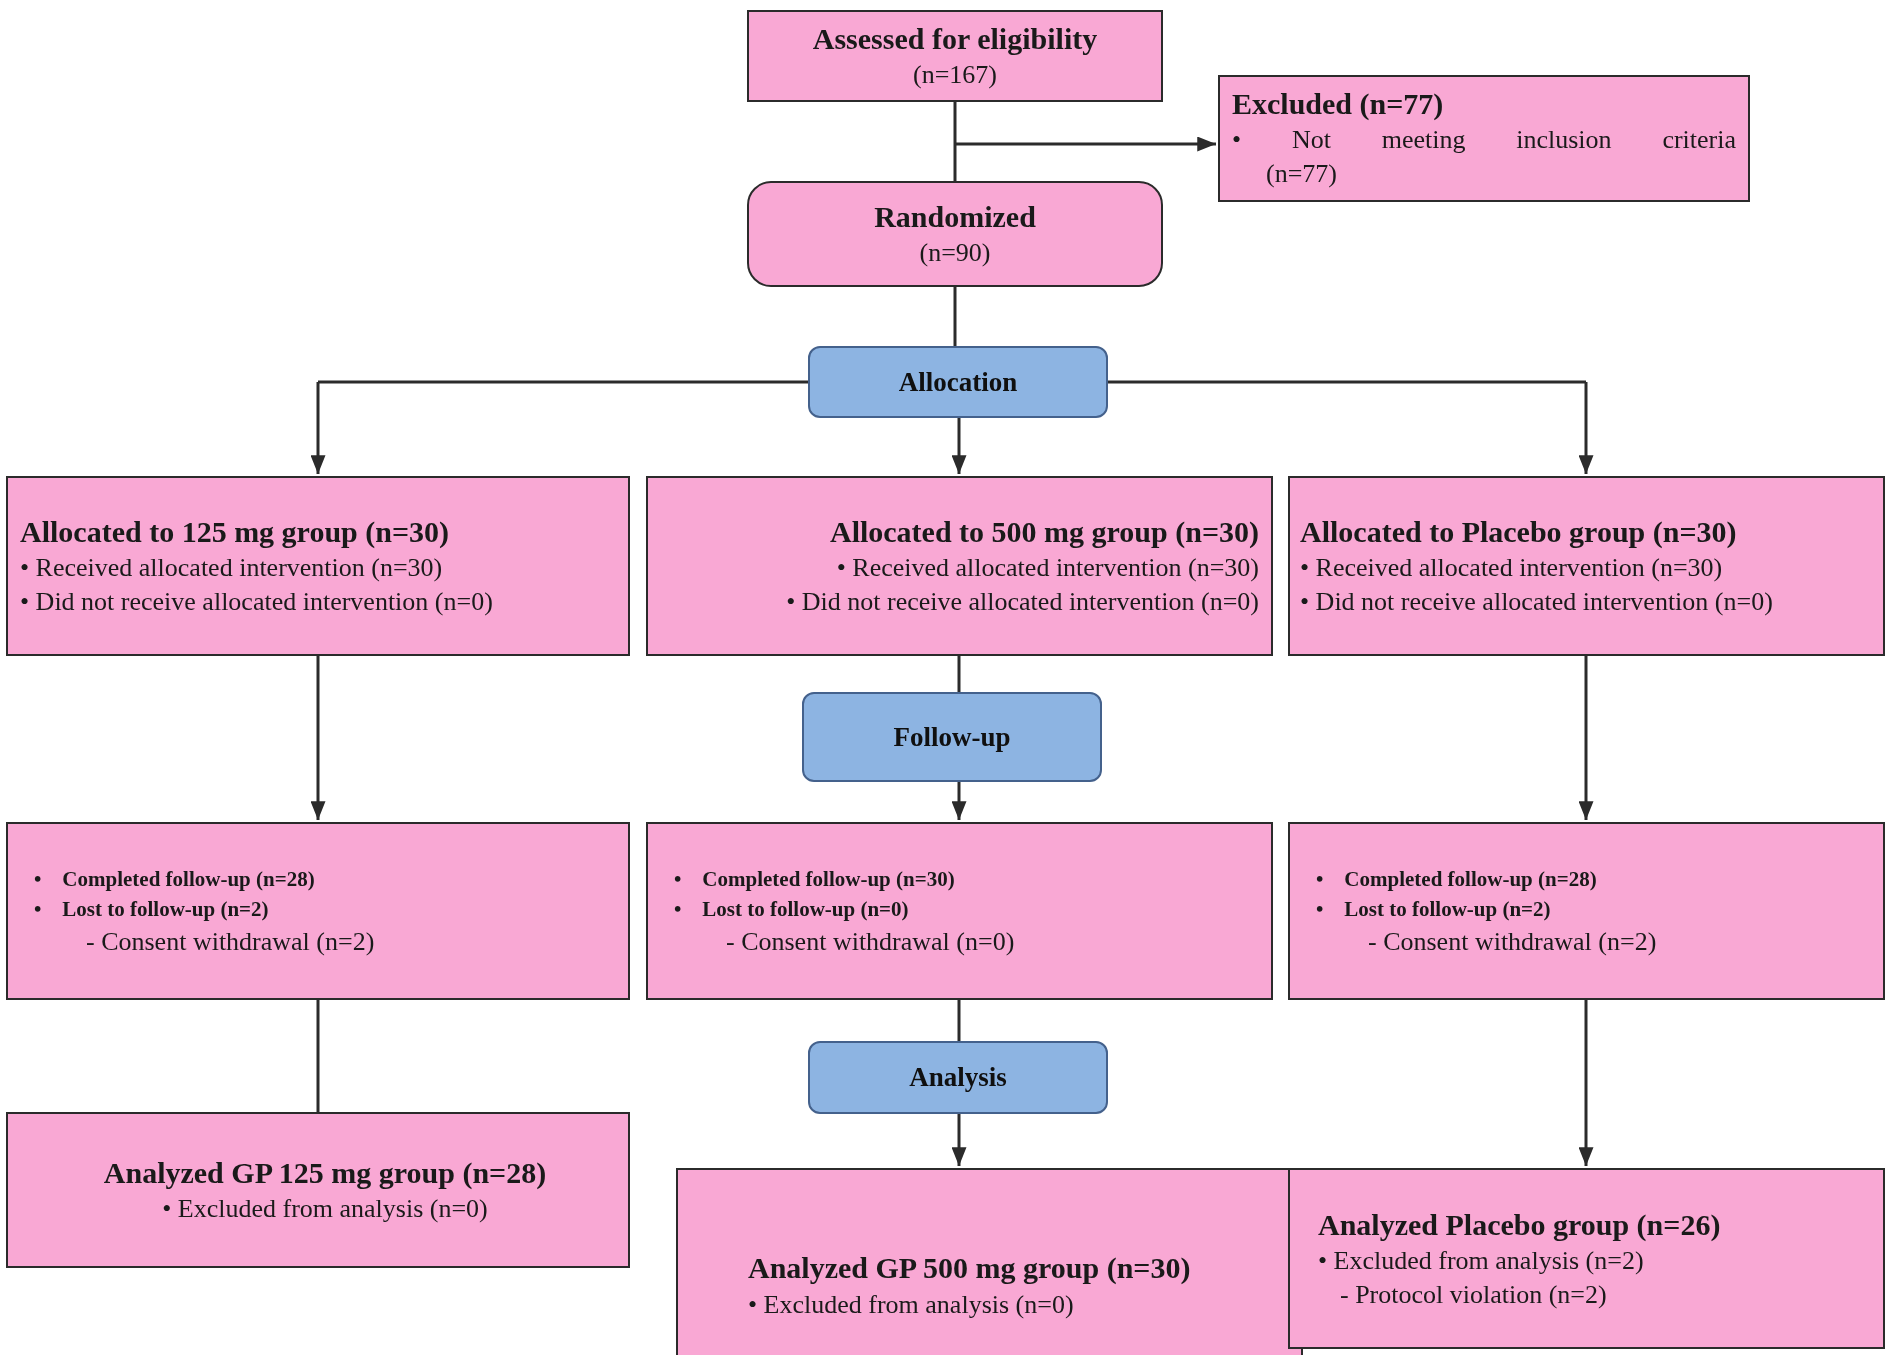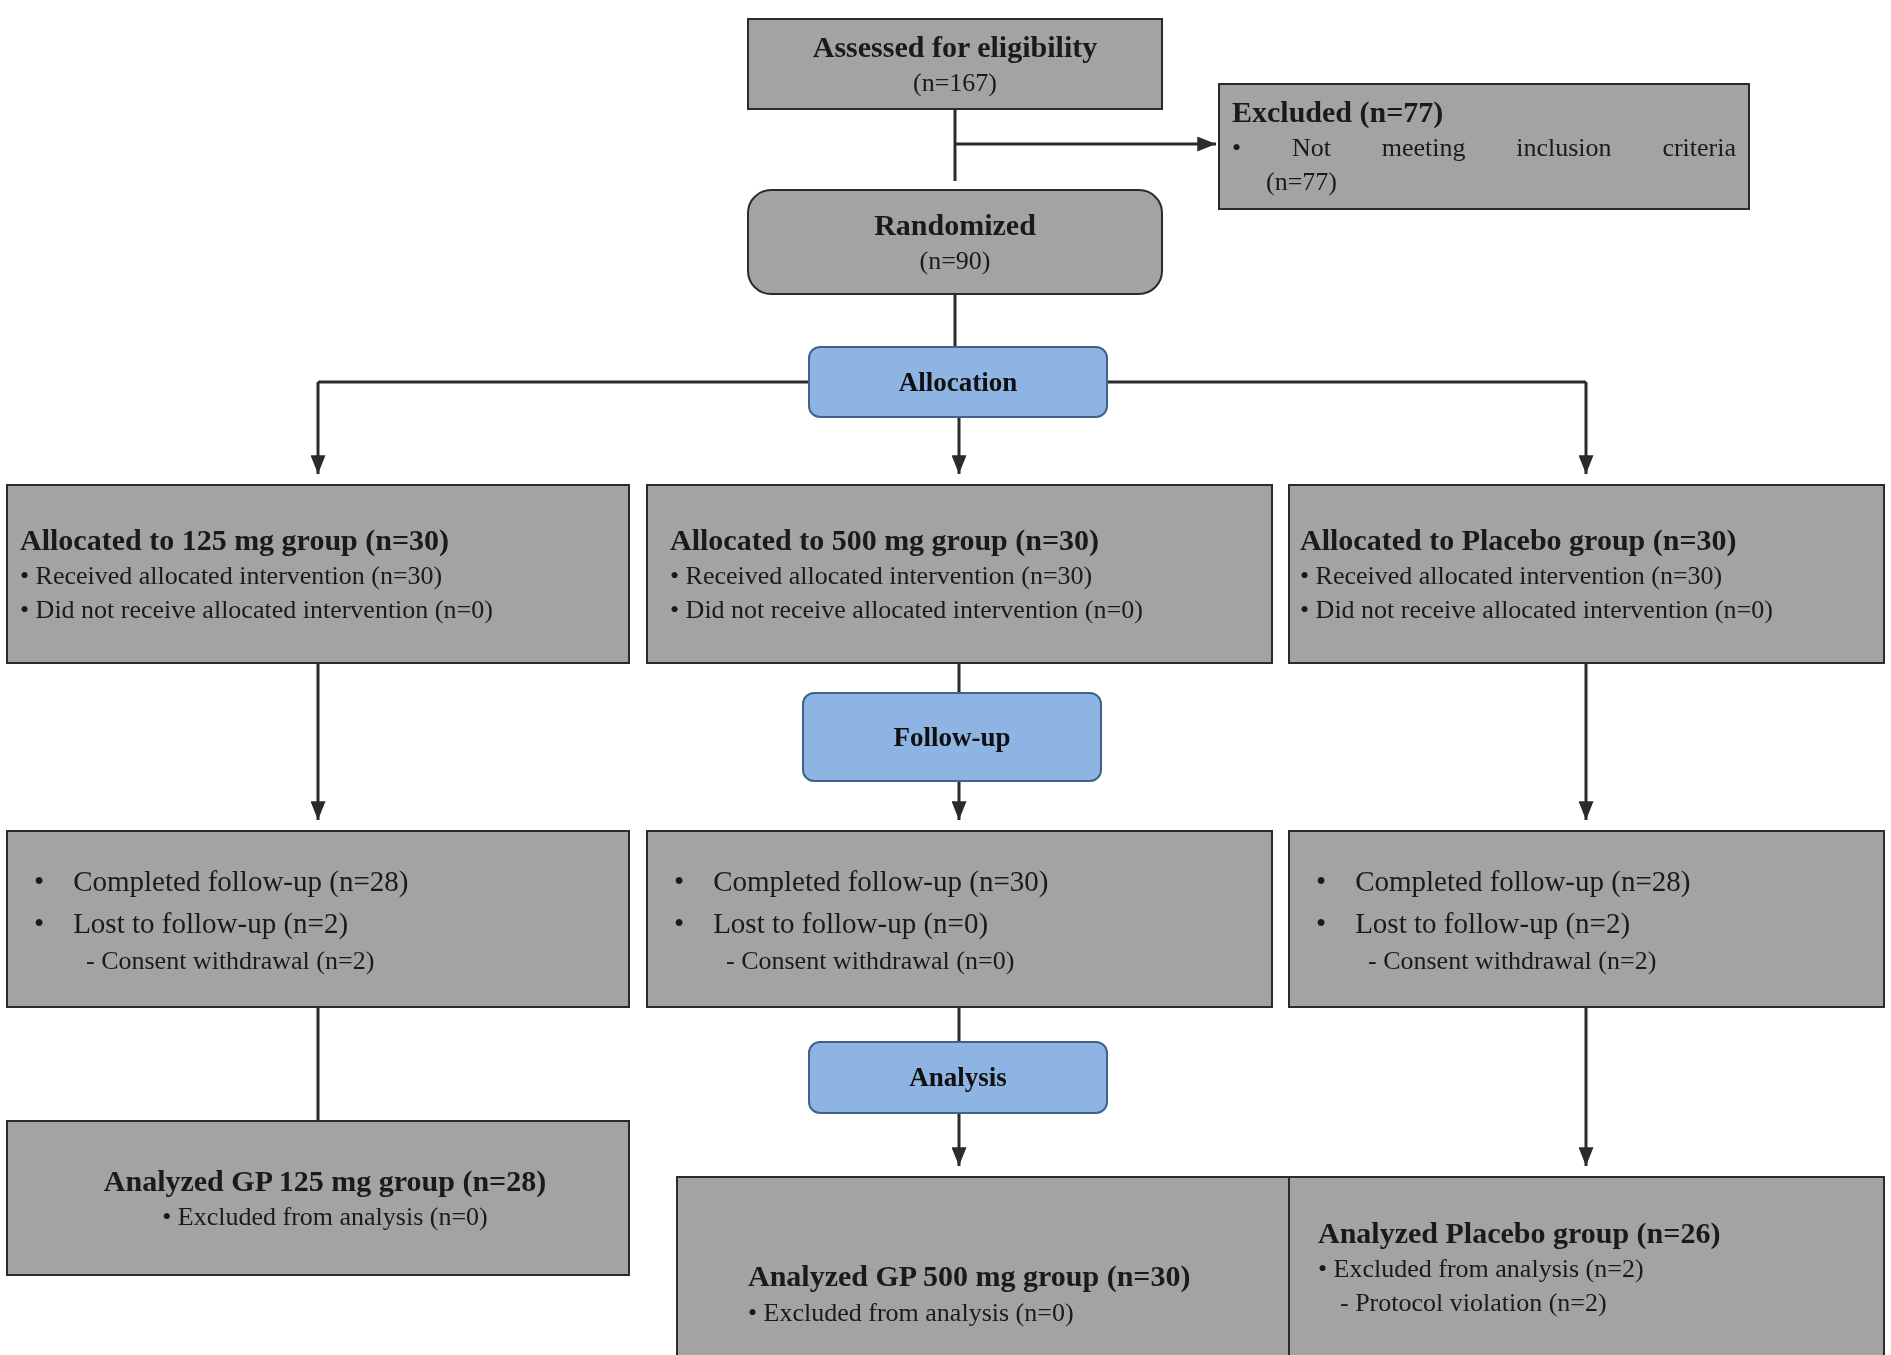--- a/index.html
+++ b/index.html
@@ -14,23 +14,22 @@
     height: 1355px;
     background: #ffffff;
     overflow: hidden;
   }
   .connectors {
     position: absolute;
     left: 0; top: 0;
   }
   .box {
     position: absolute;
-    background: #a3a3a3;
+    background: #f9a8d4;
     border: 2px solid #2b2b2b;
-    margin-top: 8px;
   }
   .topbox {
     display: flex;
     flex-direction: column;
     justify-content: center;
   }
   .colbox {
     display: flex;
     flex-direction: column;
     justify-content: center;
@@ -54,22 +53,22 @@
     font-size: 30px;
     line-height: 1.28;
     white-space: pre-wrap;
   }
   .t-line {
     font-size: 26px;
     line-height: 1.3;
     white-space: pre-wrap;
   }
   .t-bold {
-    font-weight: normal;
-    font-size: 29px;
+    font-weight: bold;
+    font-size: 21px;
     line-height: 1.45;
     white-space: pre-wrap;
   }
   .justify {
     text-align: justify;
     text-align-last: justify;
   }
 </style>
 </head>
 <body>
@@ -123,21 +122,21 @@
   </div>
   <div class="badge" style="left:808px;top:1041px;width:300px;height:73px;">
     <span>Analysis</span>
   </div>
 
   <div class="box colbox" style="left:6px;top:476px;width:624px;height:180px;">
     <div class="t-title">Allocated to 125 mg group (n=30)</div>
     <div class="t-line">• Received allocated intervention (n=30)</div>
     <div class="t-line">• Did not receive allocated intervention (n=0)</div>
   </div>
-  <div class="box colbox" style="left:646px;top:476px;width:627px;height:180px;padding-left:22px;">
+  <div class="box colbox" style="left:646px;top:476px;width:627px;height:180px;padding-left:22px;text-align:right;">
     <div class="t-title">Allocated to 500 mg group (n=30)</div>
     <div class="t-line">• Received allocated intervention (n=30)</div>
     <div class="t-line">• Did not receive allocated intervention (n=0)</div>
   </div>
   <div class="box colbox" style="left:1288px;top:476px;width:597px;height:180px;padding-left:10px;padding-right:6px;">
     <div class="t-title">Allocated to Placebo group (n=30)</div>
     <div class="t-line">• Received allocated intervention (n=30)</div>
     <div class="t-line">• Did not receive allocated intervention (n=0)</div>
   </div>
 

